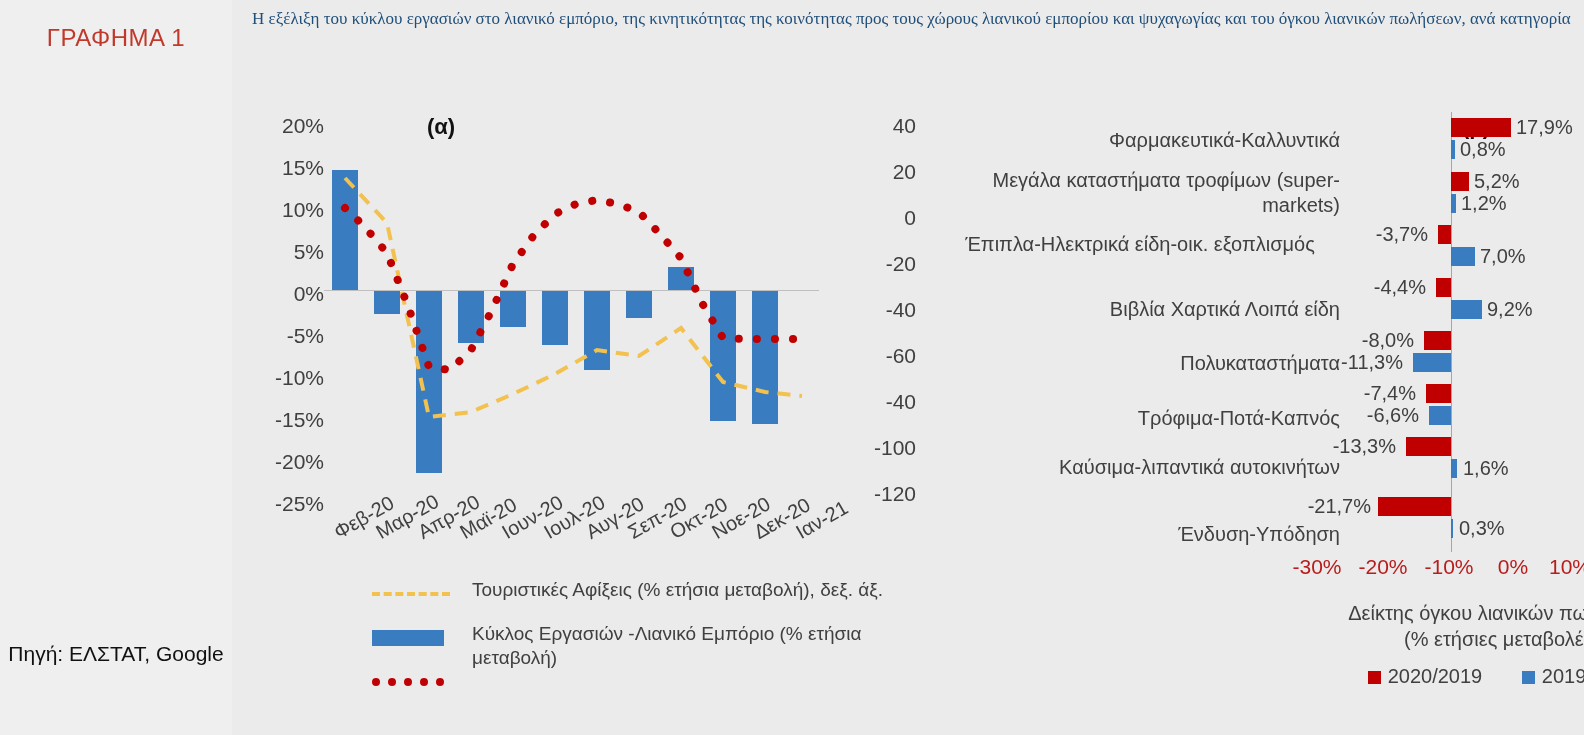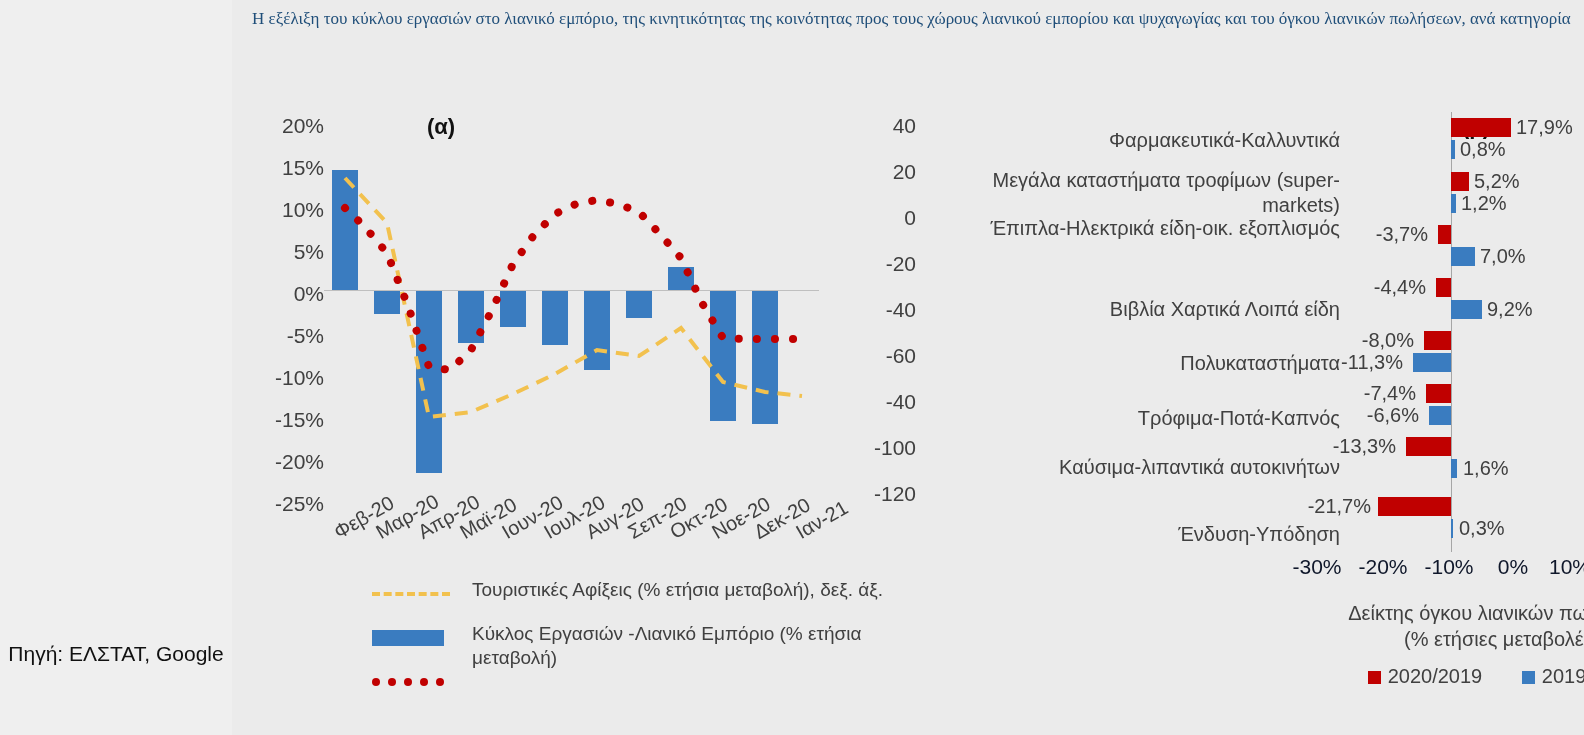--- a/index.html
+++ b/index.html
@@ -78,39 +78,40 @@
     position:absolute;right:0;width:400px;text-align:right;
     font-size:20px;color:#404040;line-height:1.25;
   }
   .plotB{position:absolute;left:524px;top:12px;width:210px;height:440px;}
   .baxis{position:absolute;top:0;width:1px;height:440px;background:#a6a6a6;}
   .hbar{position:absolute;height:19px;}
   .hbar.red{background:#c00000;}
   .hbar.blue{background:#3a7cc0;}
   .hval{position:absolute;font-size:20px;color:#404040;white-space:nowrap;}
   .bticks{position:absolute;left:430px;top:455px;width:300px;}
-  .btick{position:absolute;font-size:21px;color:#0f172a;text-align:center;width:70px;}
+  .btick{position:absolute;font-size:21px;color:#b91c1c;text-align:center;width:70px;}
   .btitle{
     position:absolute;left:420px;top:500px;width:460px;text-align:center;
     font-size:20px;color:#404040;line-height:1.3;
   }
   .blegend{
     position:absolute;left:420px;top:565px;width:460px;text-align:center;
     font-size:20px;color:#404040;
   }
   .blegend span.sq{display:inline-block;width:13px;height:13px;margin-right:7px;position:relative;top:1px;}
   .blegend .s1{background:#c00000;}
   .blegend .s2{background:#3a7cc0;margin-left:34px;}
 </style>
 </head>
 <body>
 
 <div id="root">
 
   <div class="left-panel">
+    <div class="fig-label">ΓΡΑΦΗΜΑ 1</div>
     <div class="source">Πηγή: ΕΛΣΤΑΤ, Google</div>
   </div>
 
   <div class="main-panel">
     <div class="title">Η εξέλιξη του κύκλου εργασιών στο λιανικό εμπόριο, της κινητικότητας της κοινότητας προς τους χώρους λιανικού εμπορίου και ψυχαγωγίας και του όγκου λιανικών πωλήσεων, ανά κατηγορία</div>
 
     <div class="chart-area">
 
       <div class="chartA">
         <div class="a-label">(α)</div>
@@ -196,21 +197,21 @@
         <div class="axisB-label" style="top:152px;left:-14px;">-20</div>
         <div class="axisB-label" style="top:198px;left:-14px;">-40</div>
         <div class="axisB-label" style="top:244px;left:-14px;">-60</div>
         <div class="axisB-label" style="top:290px;left:-14px;">-40</div>
         <div class="axisB-label" style="top:336px;left:-14px;">-100</div>
         <div class="axisB-label" style="top:382px;left:-14px;">-120</div>
 
         <div class="catlist">
           <div class="cat" style="top:18px;">Φαρμακευτικά-Καλλυντικά</div>
           <div class="cat" style="top:58px;">Μεγάλα καταστήματα τροφίμων (super-markets)</div>
-          <div class="cat" style="top:106px;">Έπιπλα-Ηλεκτρικά είδη-οικ. εξοπλισμός</div>
+          <div class="cat" style="top:122px;text-align:center;">Έπιπλα-Ηλεκτρικά είδη-οικ. εξοπλισμός</div>
           <div class="cat" style="top:187px;">Βιβλία Χαρτικά Λοιπά είδη</div>
           <div class="cat" style="top:241px;">Πολυκαταστήματα</div>
           <div class="cat" style="top:296px;">Τρόφιμα-Ποτά-Καπνός</div>
           <div class="cat" style="top:345px;">Καύσιμα-λιπαντικά αυτοκινήτων</div>
           <div class="cat" style="top:412px;">Ένδυση-Υπόδηση</div>
         </div>
 
         <div class="plotB">
           <div class="baxis" style="left:75px;"></div>
 

